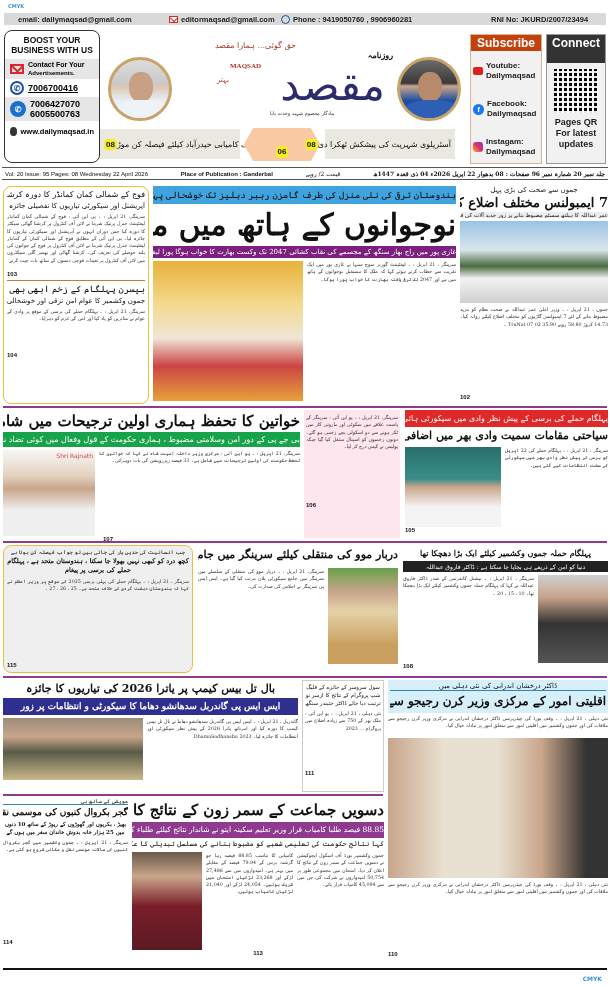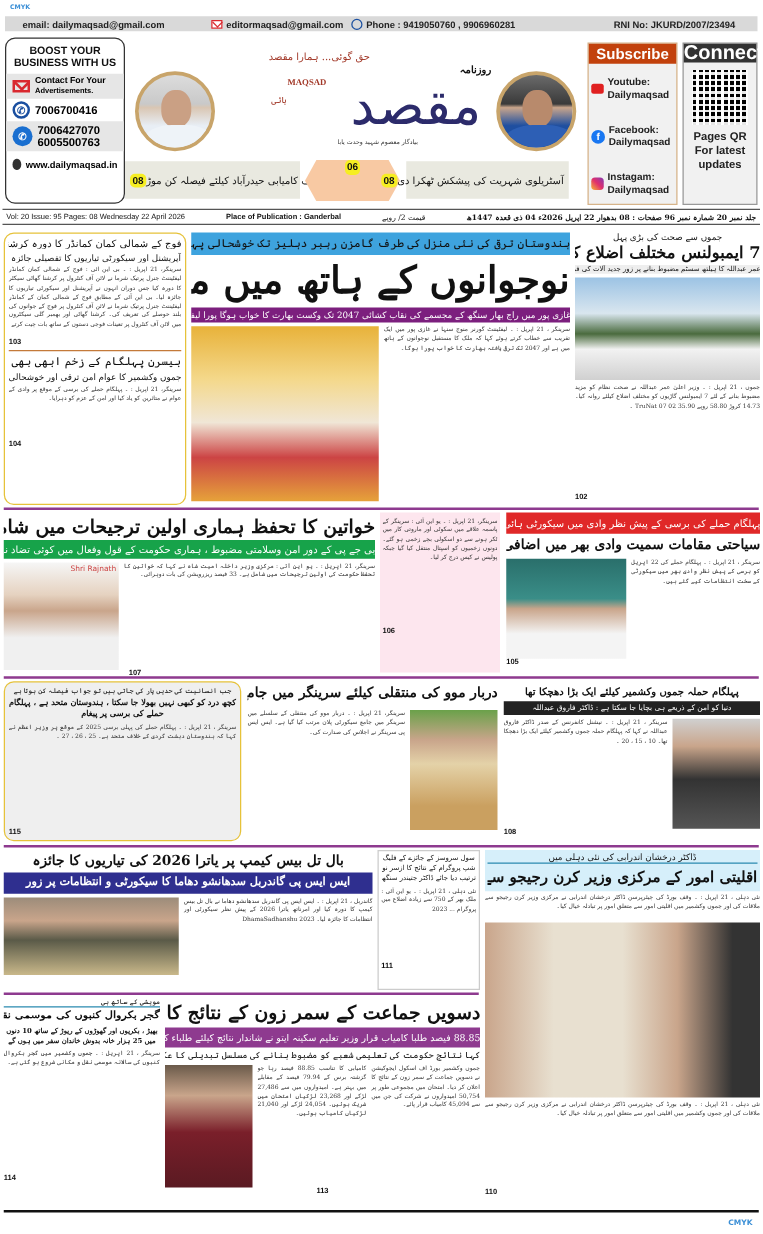--- a/index.html
+++ b/index.html
@@ -38,21 +38,21 @@
   .teaser-c{left:244px;top:128px;width:76px;height:33px;background:#f8c9a3;clip-path:polygon(12% 0,88% 0,100% 50%,88% 100%,12% 100%,0 50%);}
   .pgbadge{background:#f6ee22;font-family:"Liberation Sans",sans-serif;font-weight:bold;font-size:8px;padding:1px 2px;border-radius:4px;color:#111;}
   .teaser-txt{font-size:8px;color:#111;white-space:nowrap;}
   .subscribe{left:470px;top:34px;width:72px;height:130px;border:1px solid #d7b48a;background:#f1f1f1;font-family:"Liberation Sans",sans-serif;font-weight:bold;}
   .subscribe .hd{background:#c2410c;color:#fff;font-size:12px;text-align:center;height:16px;line-height:16px;}
   .subscribe .item{display:flex;align-items:center;gap:3px;padding:0 2px;font-size:8px;color:#222;line-height:10px;}
   .yt{width:10px;height:8px;background:#e02020;border-radius:2px;}
   .fb{width:11px;height:11px;background:#1877f2;border-radius:50%;color:#fff;font-size:8px;text-align:center;line-height:11px;}
   .ig{width:10px;height:10px;border-radius:3px;background:linear-gradient(45deg,#f7b733,#e1306c,#833ab4);}
   .connect{left:546px;top:34px;width:60px;height:130px;border:1px solid #999;background:#f1f1f1;font-family:"Liberation Sans",sans-serif;font-weight:bold;text-align:center;}
-  .connect .hd{background:#333;color:#fff;font-size:16px;height:15px;line-height:16px;}
+  .connect .hd{background:#333;color:#fff;font-size:12px;height:28px;line-height:16px;}
   .qr{margin:6px auto 4px;width:44px;height:44px;background:
     repeating-linear-gradient(90deg,#000 0 3px,#fff 3px 5px),#fff;position:relative;}
   .qr:before{content:"";position:absolute;inset:0;background:repeating-linear-gradient(0deg,rgba(255,255,255,.9) 0 2px,transparent 2px 5px);}
   .connect .scan{font-size:9px;line-height:11px;color:#222;}
   .dateline{left:2px;top:167px;width:606px;height:13px;border-top:1px solid #555;border-bottom:1px solid #555;font-family:"Liberation Sans",sans-serif;font-size:6px;display:flex;align-items:center;justify-content:space-between;padding:0 3px;color:#111;}
   .dl-urdu{direction:rtl;font-family:"DejaVu Serif",serif;font-size:6px;}
   .col-text{font-size:4.8px;line-height:7.3px;color:#333;direction:rtl;font-family:"DejaVu Serif",serif;text-align:justify;overflow:hidden;}
   .ref{font-family:"Liberation Sans",sans-serif;font-weight:bold;font-size:6px;color:#111;}
   .hl{direction:rtl;font-family:"DejaVu Serif",serif;color:#111;text-align:center;white-space:nowrap;overflow:hidden;}
   .photo{overflow:hidden;}
@@ -85,21 +85,21 @@
   <div class="ttl">BOOST YOUR BUSINESS WITH US</div>
   <div class="row grey" style="margin-top:4px;">
     <span class="gmail-ic"></span>
     <div style="font-size:7px;line-height:8px;">
       <div>Contact For Your</div>
       <div style="font-size:6px;">Advertisements.</div>
     </div>
   </div>
   <div class="row">
     <span class="ph-ic">✆</span>
-    <span style="font-size:9px;">7006700416</span>
+    <span style="font-size:9px;text-decoration:underline;">7006700416</span>
   </div>
   <div class="row grey">
     <span class="wa-ic">✆</span>
     <div style="font-size:9px;line-height:10px;">
       <div>7006427070</div>
       <div>6005500763</div>
     </div>
   </div>
   <div class="row" style="margin-top:4px;">
     <span class="globe-ic"></span>
@@ -113,30 +113,30 @@
 </div>
 <div class="abs portrait p-right">
   <div class="face" style="background:#b88a6c;"></div>
   <div class="shirt" style="background:#2d5fb5;"></div>
 </div>
 
 <div class="abs masthead-logo">
   <div class="tagline urdu">حق گوئی... ہمارا مقصد</div>
   <div class="rozname urdu">روزنامہ</div>
   <div class="maqsad-en">MAQSAD</div>
-  <div class="kashmir urdu">ہائی</div>
+  <div class="kashmir urdu">بہتر</div>
   <div class="logo-main">مقصد</div>
   <div class="founder urdu">بیادگار معصوم شہید وحدت یابا</div>
 </div>
 
 <div class="abs teaser-l" style="display:flex;align-items:center;justify-content:space-between;padding:0 4px;">
   <span class="pgbadge">08</span>
   <span class="teaser-txt urdu">چینی کھلاف کامیابی حیدرآباد کیلئے فیصلہ کن موڑ</span>
 </div>
-<div class="abs teaser-c" style="display:flex;justify-content:center;padding-top:0;">
+<div class="abs teaser-c" style="display:flex;justify-content:center;padding-top:18px;">
   <span class="pgbadge" style="height:12px;">06</span>
 </div>
 <div class="abs teaser-r" style="display:flex;align-items:center;justify-content:space-between;padding:0 4px;direction:rtl;">
   <span class="teaser-txt urdu">آسٹریلوی شہریت کی پیشکش ٹھکرا دی</span>
   <span class="pgbadge">08</span>
 </div>
 
 <div class="abs subscribe">
   <div class="hd">Subscribe</div>
   <div class="item" style="margin-top:10px;">

